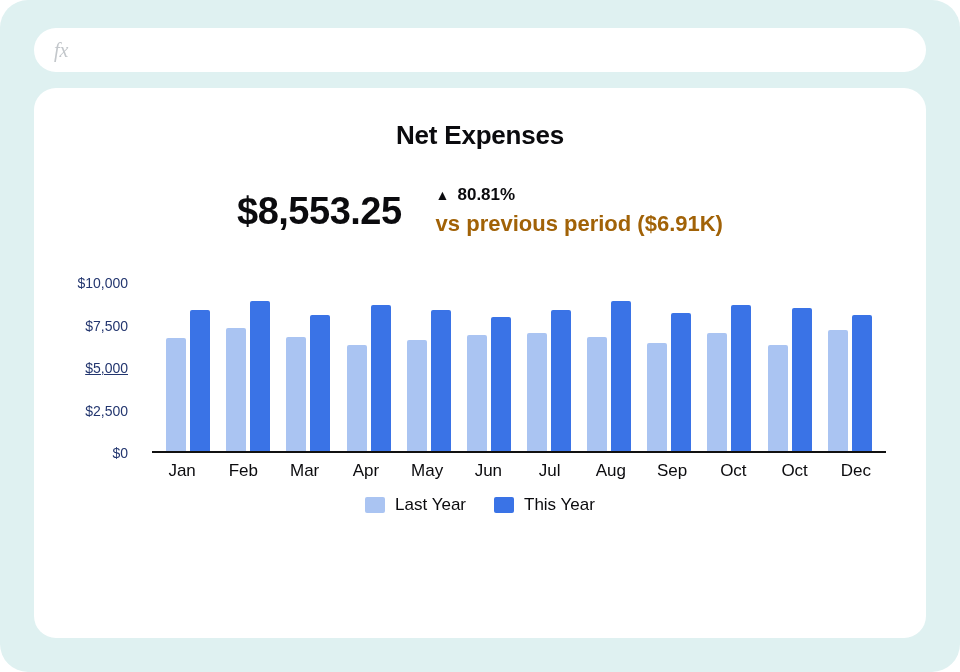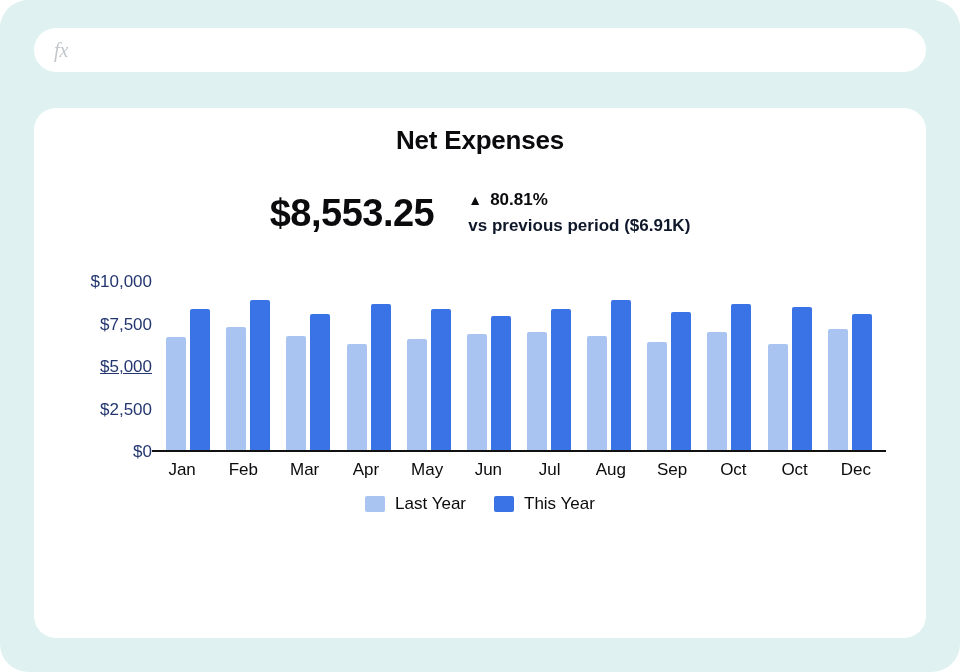--- a/index.html
+++ b/index.html
@@ -10,34 +10,34 @@
     border-radius: 28px;
     padding: 28px 34px 34px 34px;
     display: flex; flex-direction: column;
   }
   .formula-bar {
     height: 44px;
     background: #ffffff;
     border-radius: 22px;
     display: flex; align-items: center;
     padding: 0 20px;
-    margin-bottom: 36px;
+    margin-bottom: 16px;
   }
   .fx {
     font-family: Georgia, "Times New Roman", serif;
     font-style: italic;
     color: #c3c7cb;
     font-size: 20px;
     user-select: none;
   }
   .card {
     flex: 1;
     background: #ffffff;
     border-radius: 22px;
-    padding: 11px 40px 30px 40px;
+    padding: 26px 40px 30px 40px;
     display: flex; flex-direction: column;
   }
   .chart-title {
     text-align: center;
     font-size: 26px;
     font-weight: 800;
     color: #0b0b0e;
     margin-top: 6px;
     margin-bottom: 34px;
     letter-spacing: -0.2px;
@@ -49,40 +49,40 @@
   }
   .kpi-value {
     font-size: 38px;
     font-weight: 800;
     letter-spacing: -0.5px;
     color: #0b0b0e;
   }
   .kpi-meta { display: flex; flex-direction: column; gap: 6px; }
   .kpi-delta { font-size: 17px; font-weight: 700; color: #0b0b0e; display:flex; align-items:center; gap:8px;}
   .kpi-delta .tri { font-size: 14px; line-height:1; }
-  .kpi-compare { font-size: 17px; font-weight: 700; color: #0f172a; }
+  .kpi-compare { font-size: 22px; font-weight: 700; color: #a16207; }
   .chart-area {
     flex: 1;
     display: flex;
     flex-direction: column;
   }
   .plot-row {
     display: flex;
     height: 170px;
   }
   .y-axis {
     width: 78px;
     position: relative;
     flex: none;
   }
   .y-tick {
     position: absolute;
-    right: 0;
+    right: 24px;
     transform: translateY(50%);
-    font-size: 17px;
+    font-size: 14px;
     color: #23366f;
     font-weight: 500;
     white-space: nowrap;
   }
   .plot {
     flex: 1;
     position: relative;
     border-bottom: 2px solid #111;
   }
   .groups {

